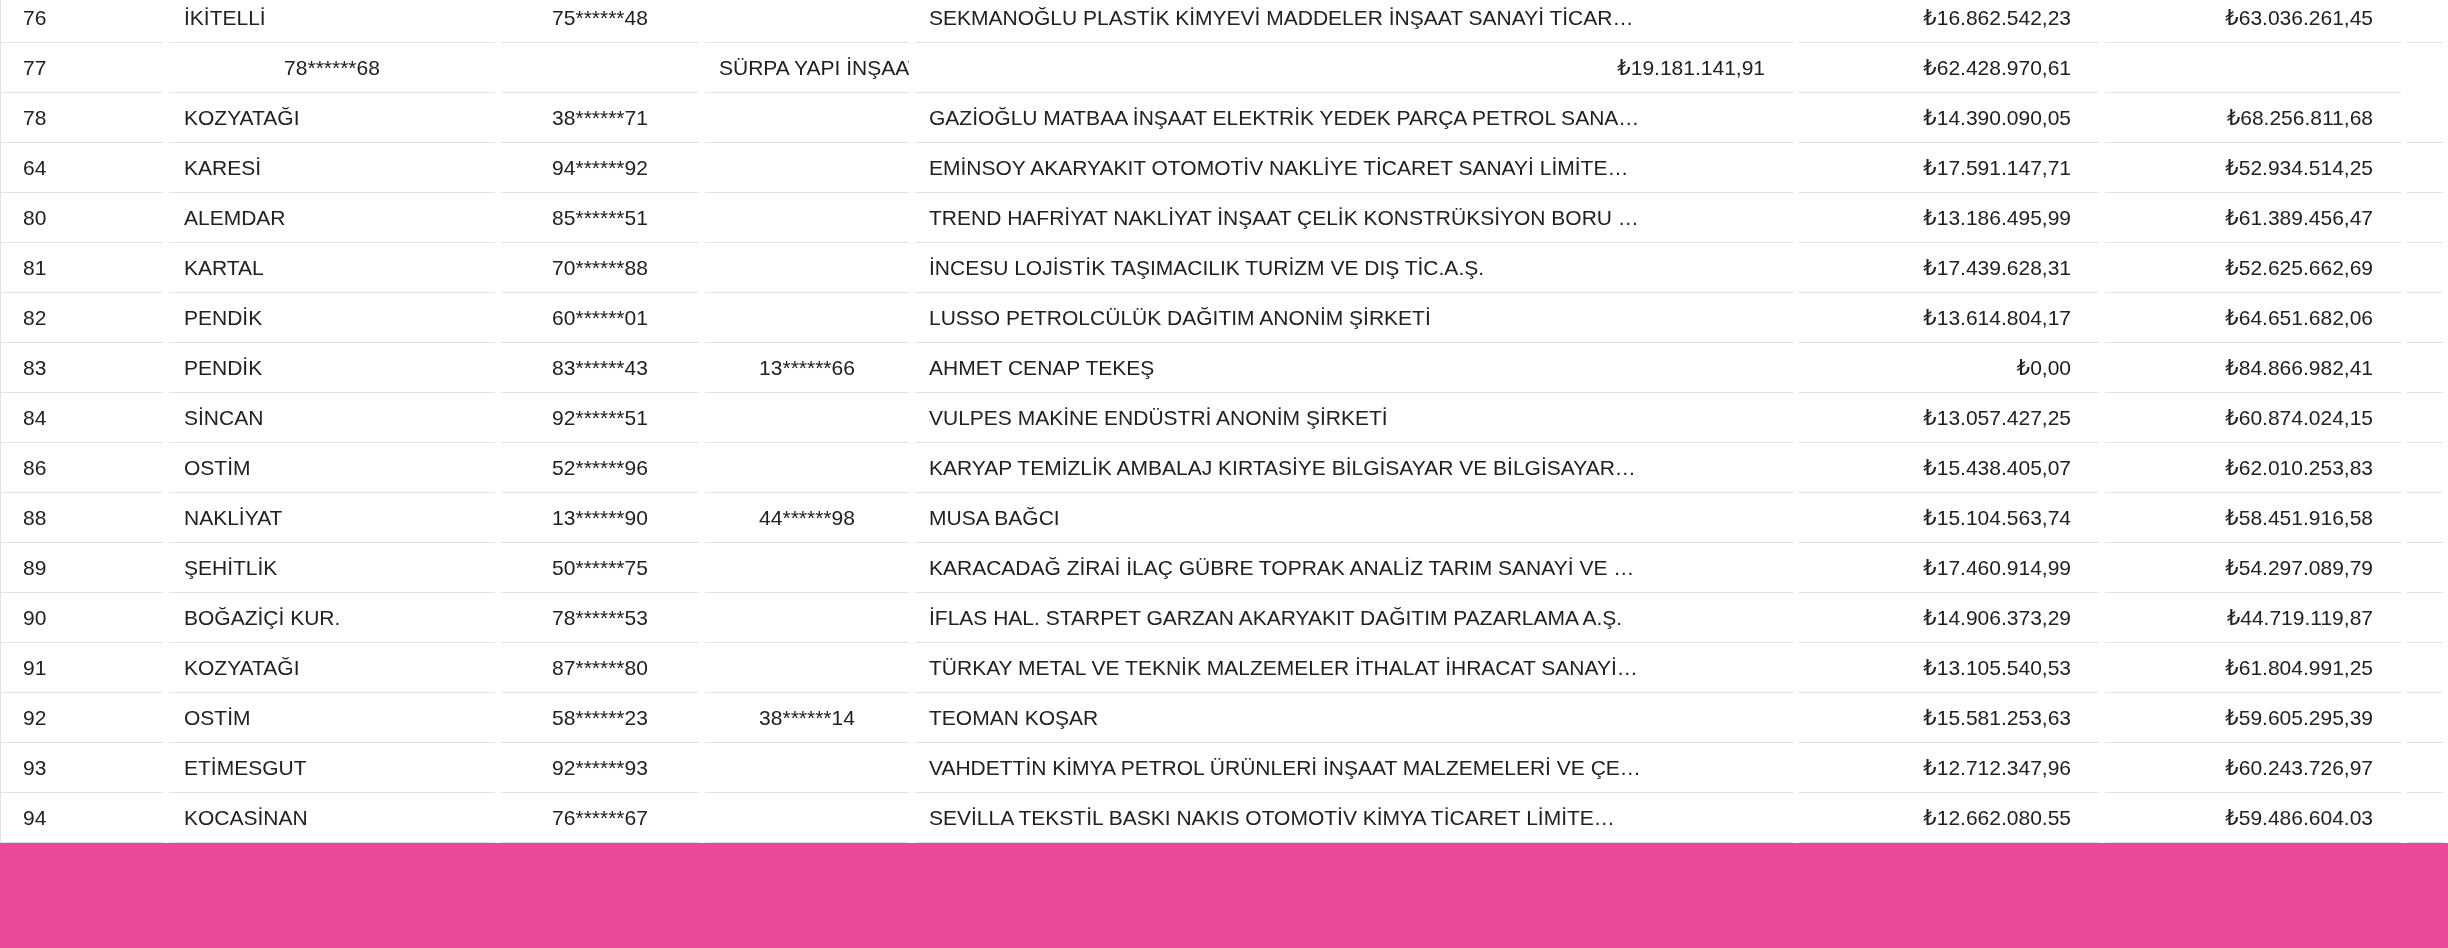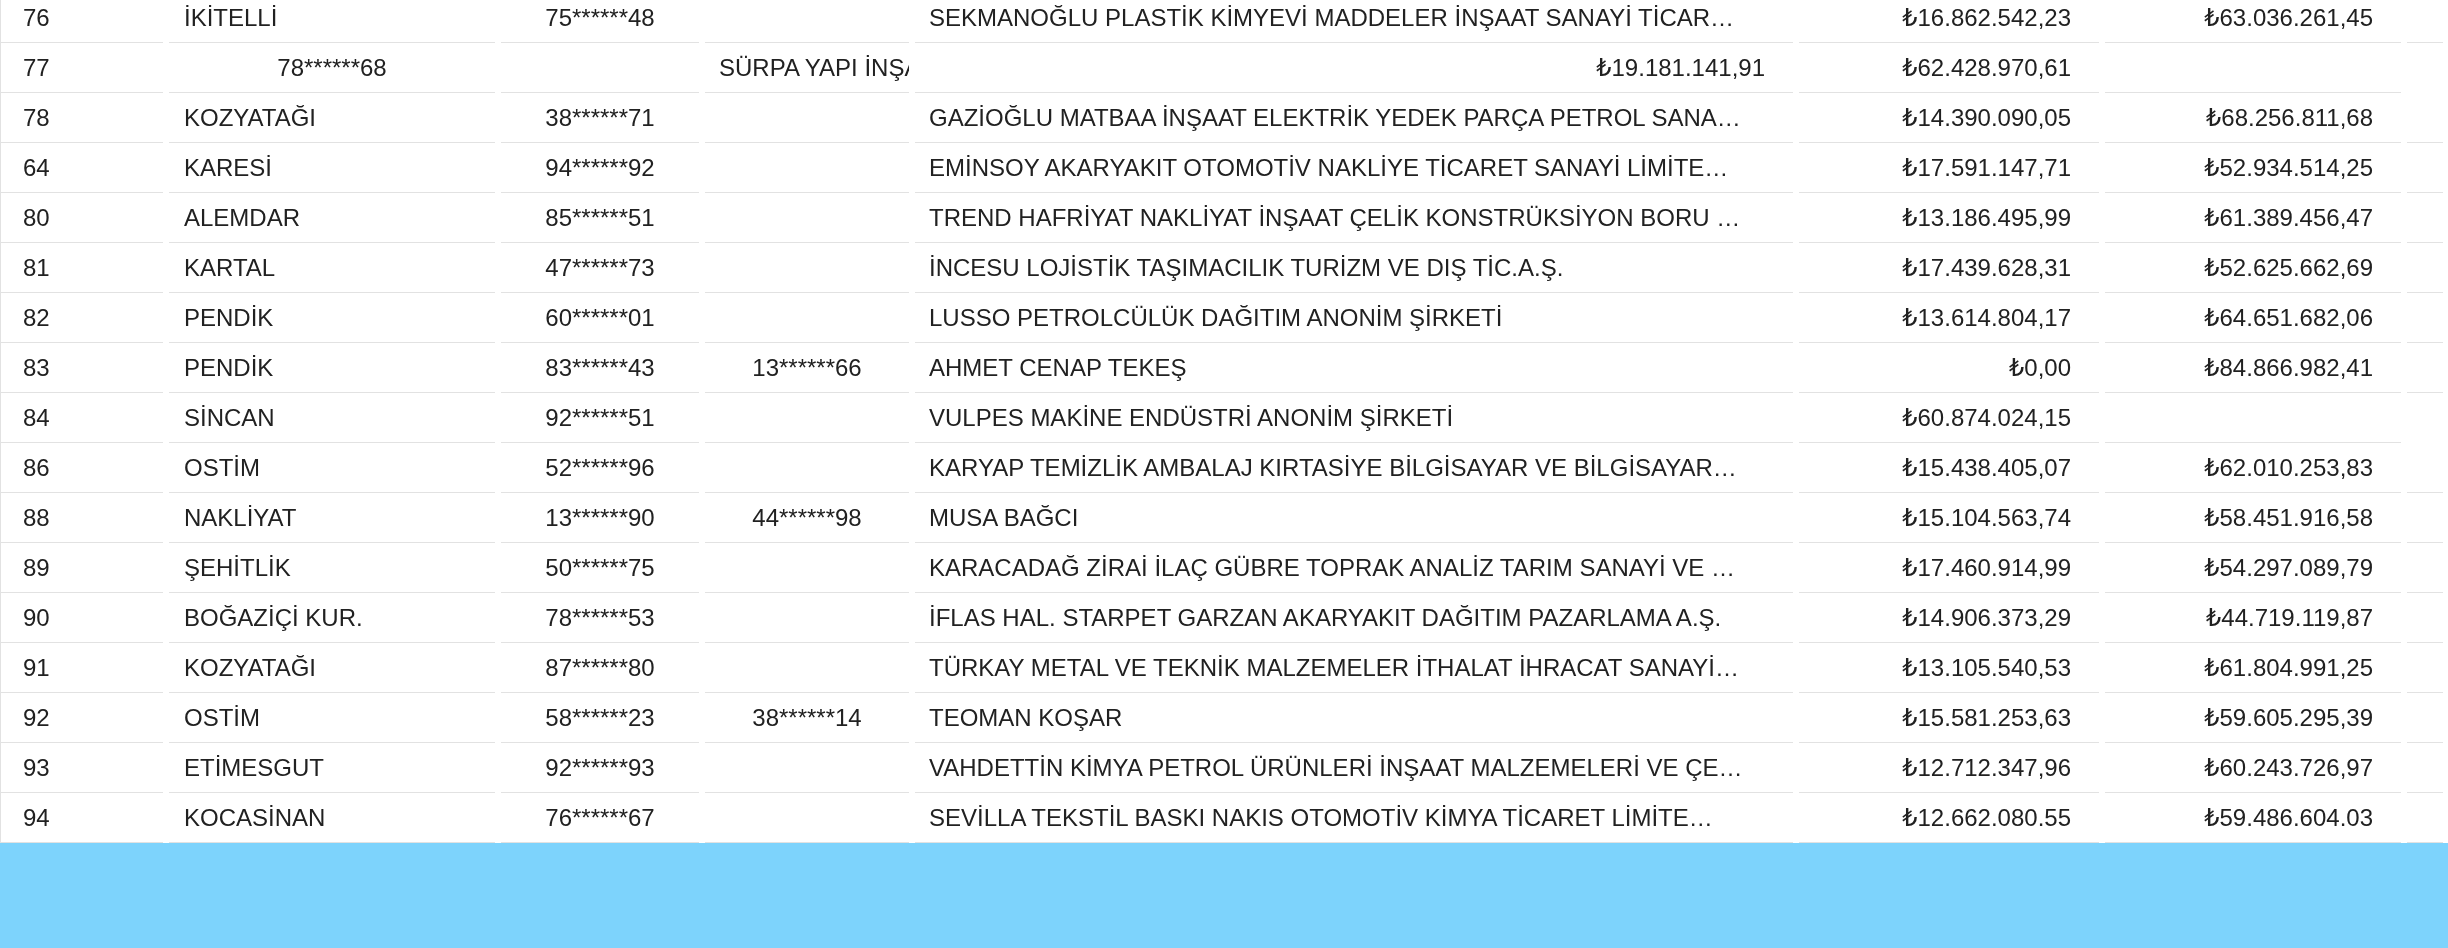--- a/index.html
+++ b/index.html
@@ -5,23 +5,23 @@
   html, body {
     margin: 0;
     padding: 0;
     background: #ffffff;
   }
   #screen {
     position: relative;
     width: 2448px;
     height: 948px;
     overflow: hidden;
-    background: #7dd3fc;
+    background: #ec4899;
     font-family: "Liberation Sans", "DejaVu Sans", sans-serif;
-    font-size: 24px;
+    font-size: 21px;
     color: #212121;
   }
   .table {
     position: absolute;
     top: -7px;   
     left: 0;
     width: 2448px;
   }
   .row {
     display: grid;
@@ -103,21 +103,21 @@
     <div class="cell c-id"></div>
     <div class="cell c-name">TREND HAFRİYAT NAKLİYAT İNŞAAT ÇELİK KONSTRÜKSİYON BORU …</div>
     <div class="cell c-amt c-amt1">₺13.186.495,99</div>
     <div class="cell c-amt c-amt2">₺61.389.456,47</div>
     <div class="cell c-spacer"></div>
   </div>
 
   <div class="row">
     <div class="cell c-rank">81</div>
     <div class="cell c-office">KARTAL</div>
-    <div class="cell c-id">47******73</div>
+    <div class="cell c-id">70******88</div>
     <div class="cell c-id"></div>
     <div class="cell c-name">İNCESU LOJİSTİK TAŞIMACILIK TURİZM VE DIŞ TİC.A.Ş.</div>
     <div class="cell c-amt c-amt1">₺17.439.628,31</div>
     <div class="cell c-amt c-amt2">₺52.625.662,69</div>
     <div class="cell c-spacer"></div>
   </div>
 
   <div class="row">
     <div class="cell c-rank">82</div>
     <div class="cell c-office">PENDİK</div>
@@ -139,20 +139,21 @@
     <div class="cell c-amt c-amt2">₺84.866.982,41</div>
     <div class="cell c-spacer"></div>
   </div>
 
   <div class="row">
     <div class="cell c-rank">84</div>
     <div class="cell c-office">SİNCAN</div>
     <div class="cell c-id">92******51</div>
     <div class="cell c-id"></div>
     <div class="cell c-name">VULPES MAKİNE ENDÜSTRİ ANONİM ŞİRKETİ</div>
+    <div class="cell c-amt c-amt1">₺13.057.427,25</div>
     <div class="cell c-amt c-amt2">₺60.874.024,15</div>
     <div class="cell c-spacer"></div>
   </div>
 
 
   <div class="row">
     <div class="cell c-rank">86</div>
     <div class="cell c-office">OSTİM</div>
     <div class="cell c-id">52******96</div>
     <div class="cell c-id"></div>

